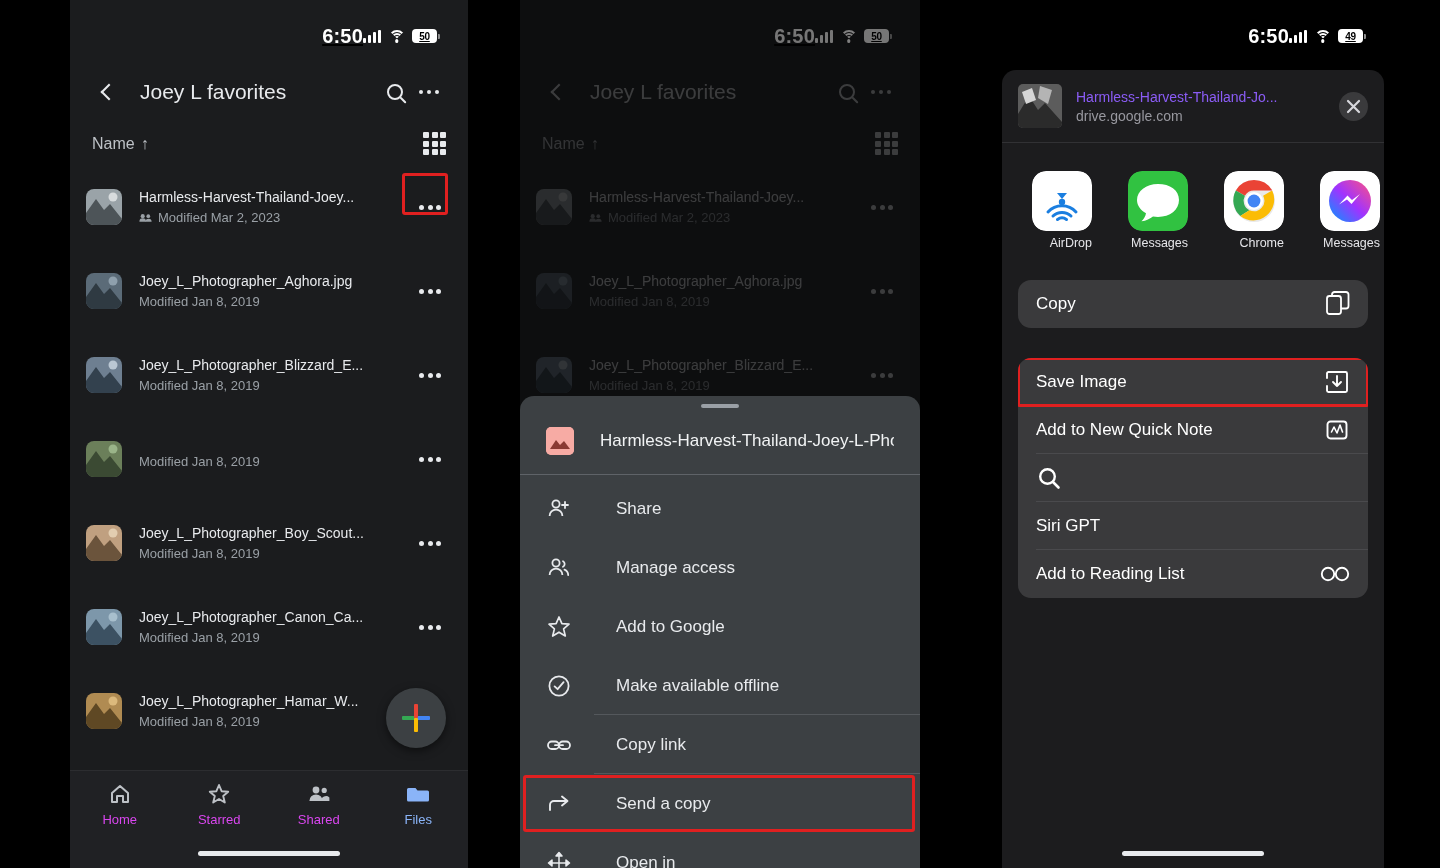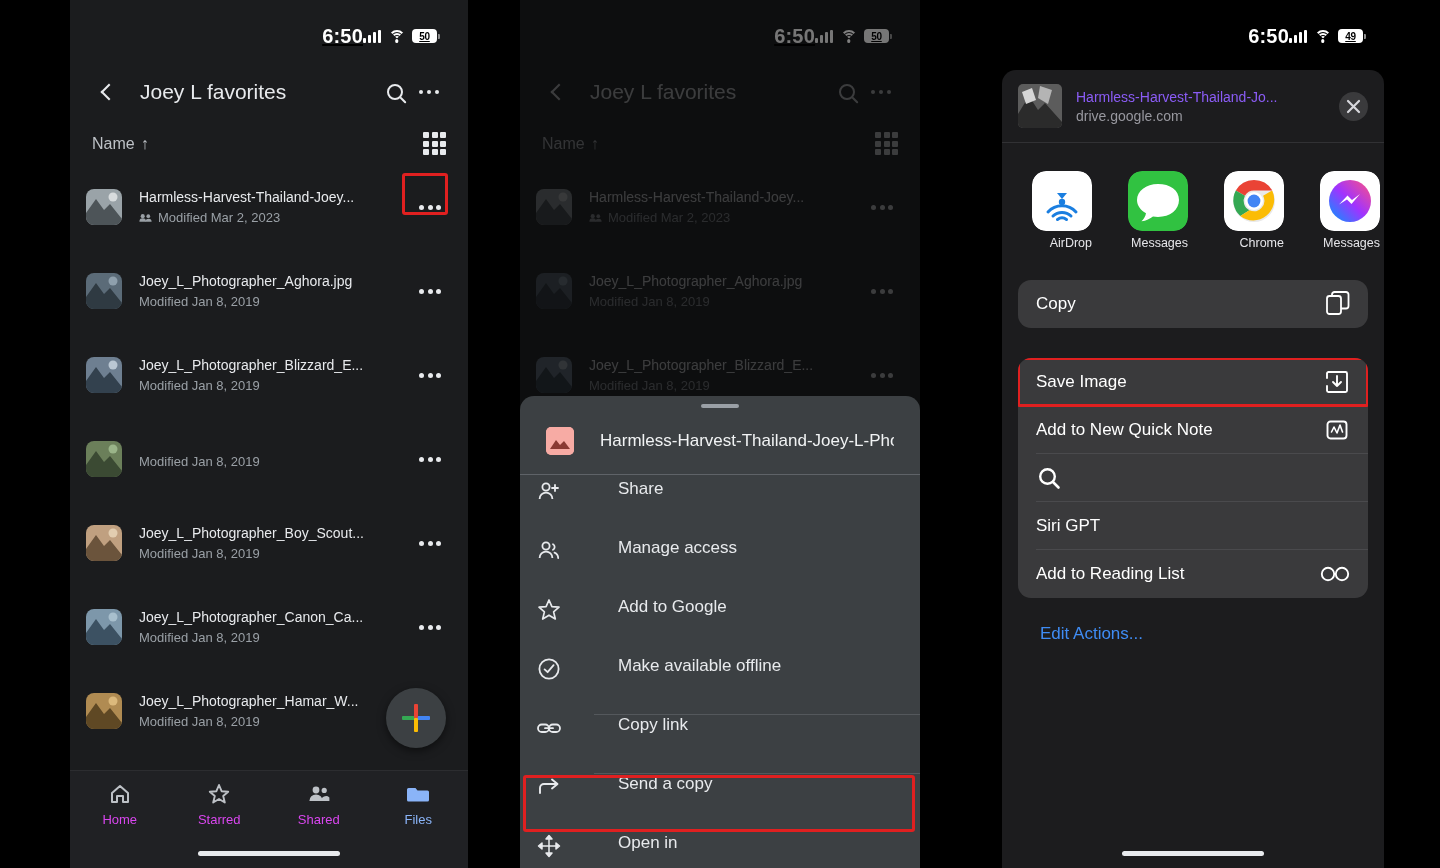--- a/index.html
+++ b/index.html
@@ -100,21 +100,21 @@
   .dimlayer { position:absolute; inset:0; background:rgba(0,0,0,.50); }
   .sheet { position:absolute; left:0; right:0; bottom:0; top:396px; background:#3c4043;
            border-radius:14px 14px 0 0; }
   .grabber { width:38px;height:4px;border-radius:3px;background:#9aa0a6; margin:8px auto 0 auto; }
   .sheet-file { display:flex; align-items:center; height:66px; padding:0 26px; }
   .sheet-thumb { width:28px;height:28px;border-radius:5px;background:#f7aba4; flex:0 0 auto;
                  position:relative; overflow:hidden; }
   .sheet-fname { color:#f1f3f4; font-size:17px; margin-left:26px; white-space:nowrap; overflow:hidden; }
   .sheet-div { height:1px; background:#5f6368; margin:0; }
   .sheet-items { padding-top:4px; }
-  .sitem { display:flex; align-items:flex-start; height:59px; padding:0 16px; position:relative;gap:12px; }
+  .sitem { display:flex; align-items:center; height:59px; padding:0 26px; position:relative; }
   .sitem .sico { width:26px;height:26px;flex:0 0 auto;display:flex;align-items:center;justify-content:center;}
   .sitem .slbl { color:#e8eaed; font-size:17px; margin-left:44px; }
   .inner-div { position:absolute; left:74px; right:0; bottom:0; height:1px; background:#54585c; }
 
   
   .ios-sheet { position:absolute; left:10px; right:10px; top:70px; bottom:0;
                background:#1c1c1e; border-radius:14px 14px 0 0; }
   .ios-header { display:flex; align-items:center; height:72px; padding:0 16px; }
   .ios-thumb { width:44px;height:44px;border-radius:5px;flex:0 0 auto;overflow:hidden;}
   .ios-htxt { flex:1 1 auto; margin-left:14px; min-width:0; }
@@ -810,18 +810,17 @@
             <span>
               <svg width="30" height="20" viewBox="0 0 30 20">
                 <circle cx="8" cy="10" r="6.2" fill="none" stroke="#fff" stroke-width="1.9"></circle>
                 <circle cx="22" cy="10" r="6.2" fill="none" stroke="#fff" stroke-width="1.9"></circle>
                 <path d="M14.2 10 h1.6" stroke="#fff" stroke-width="1.9"></path>
               </svg>
             </span>
           </div>
         </div>
 
-      <div class="ios-edit">Edit Actions...</div>
       <div class="homebar"></div>
     </div>
   </div>
 
 </div>
 
 </body></html>

